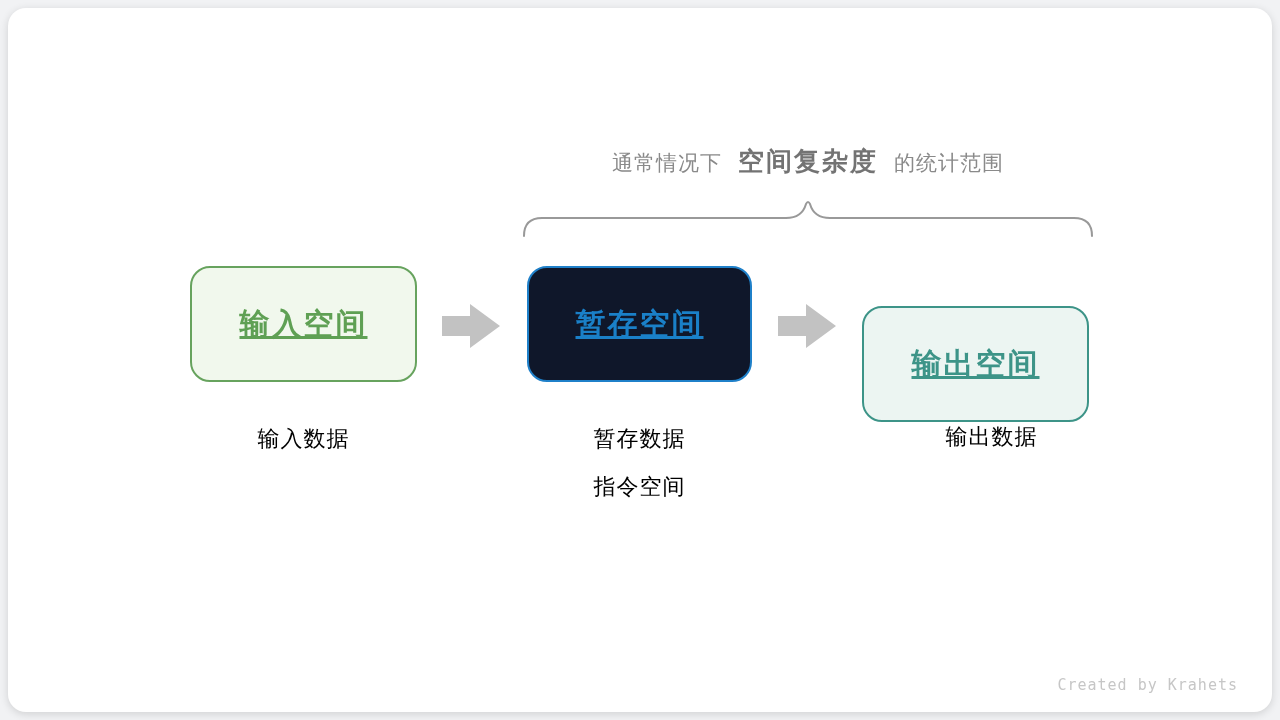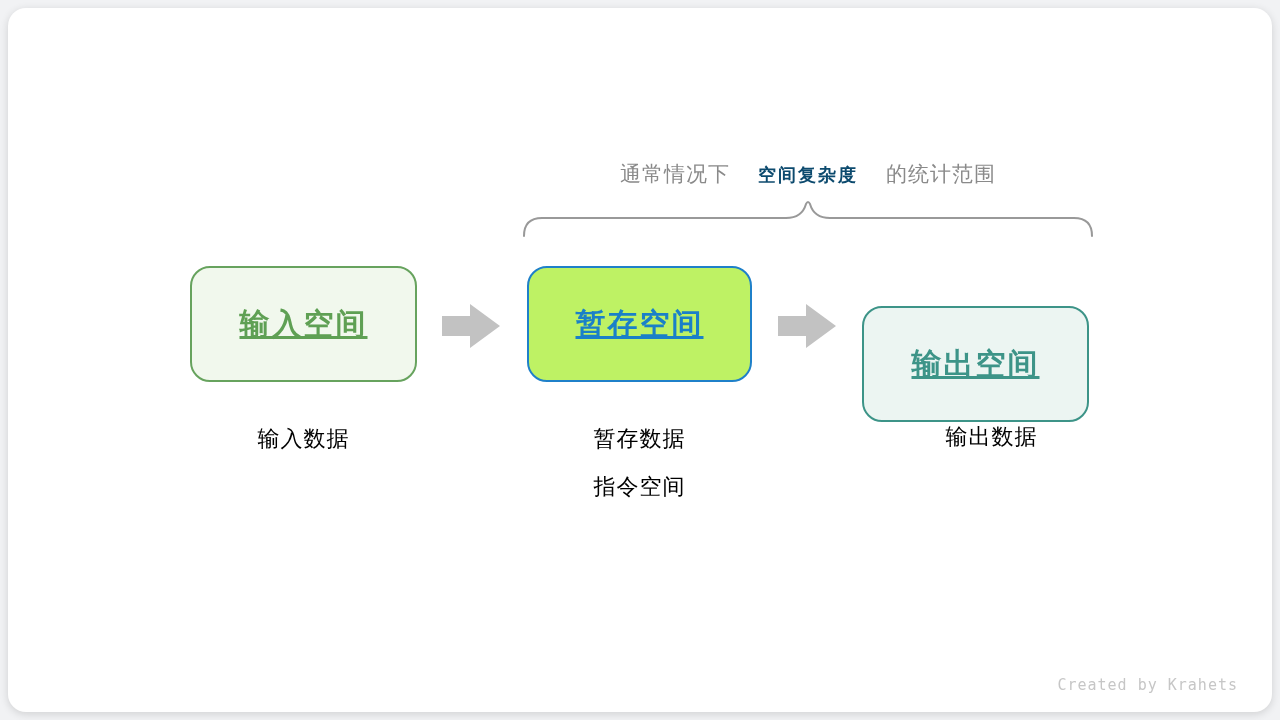--- a/index.html
+++ b/index.html
@@ -20,46 +20,46 @@
     border-radius: 18px;
     box-shadow: 0 2px 8px rgba(0,0,0,0.14);
   }
   
   .brace-caption {
     position: absolute;
     left: 523px; top: 144px; width: 570px; height: 40px;
     display: flex;
     justify-content: center;
     align-items: baseline;
-    gap: 28px;
+    gap: 16px;
     color: #8a8a8a;
   }
   .brace-caption .plain { font-size: 21px; letter-spacing: 1px; }
-  .brace-caption .strong { font-size: 18px; font-weight: bold; letter-spacing: 2px; color: #0c4a6e; margin-top: 19px; }
+  .brace-caption .strong { font-size: 26px; font-weight: bold; letter-spacing: 2px; color: #737373; }
   .brace-svg {
     position: absolute;
     left: 523px; top: 199px;
   }
   
   .box {
     position: absolute;
     top: 266px; height: 116px;
     box-sizing: border-box;
     border: 2px solid;
     border-radius: 20px;
     display: flex;
     align-items: center;
     justify-content: center;
     font-size: 30px;
     font-weight: bold;
     letter-spacing: 2px;
     text-decoration: underline;
   }
   .box-input  { left: 190px; width: 227px; border-color: #67a35e; background: #f1f8ed; color: #5fa054; }
-  .box-temp   { left: 527px; width: 225px; border-color: #1f80c9; background: #bef264; color: #1a80c8; }
+  .box-temp   { left: 527px; width: 225px; border-color: #1f80c9; background: #0f172a; color: #1a80c8; }
   .box-output { left: 862px; width: 227px; border-color: #3d9488; background: #ecf5f2; color: #3d9488; margin-top: 40px; }
   
   .arrow { position: absolute; top: 304px; }
   .arrow-1 { left: 442px; }
   .arrow-2 { left: 778px; }
   
   .note {
     position: absolute;
     top: 415px;
     text-align: center;

